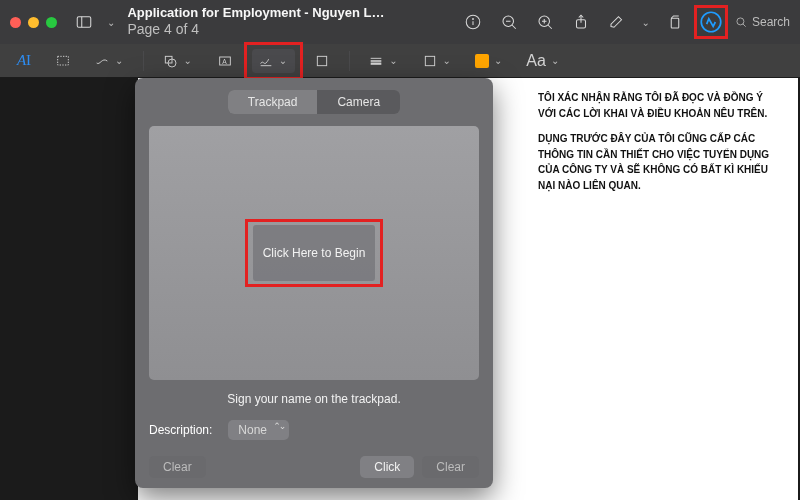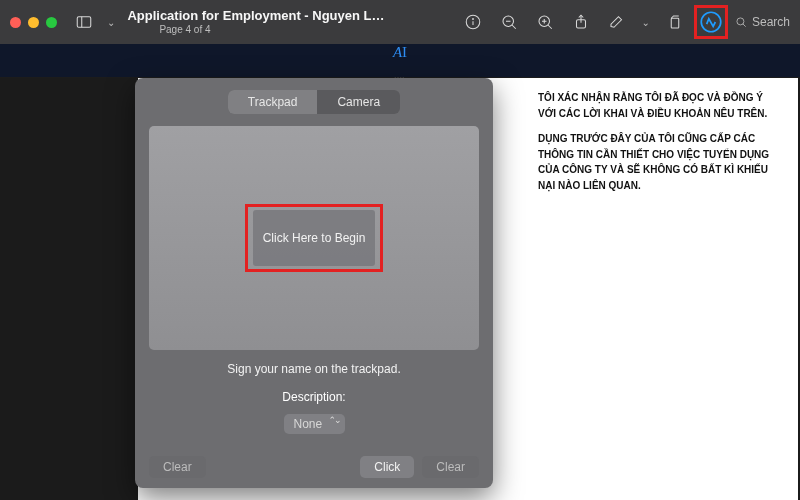--- a/index.html
+++ b/index.html
@@ -21,41 +21,40 @@
   .dot.yellow { background: #ffbd2e; }
   .dot.green { background: #28c840; }
   .tb-btn {
     width: 26px; height: 26px; display: flex; align-items: center; justify-content: center;
     color: #d8d8d8; border-radius: 4px;
   }
   .tb-btn svg { width: 18px; height: 18px; stroke: currentColor; fill: none; stroke-width: 1.4; }
   .chev { font-size: 10px; color: #bbb; padding: 0 2px; }
   .titleblock { display: flex; flex-direction: column; line-height: 1.15; margin-left: 2px; flex: 0 0 auto; }
   .title { font-size: 13px; font-weight: 600; color: #f7f7f7; max-width: 260px; overflow: hidden; text-overflow: ellipsis; white-space: nowrap;}
-  .subtitle { font-size: 10px; color: #bfbfbf; margin-left: 32px; }
+  .subtitle { font-size: 14px; color: #bfbfbf; }
   .tb-spacer { flex: 1; }
   .tb-group { display: flex; align-items: center; gap: 10px; }
   .markup-btn {
     width: 26px; height: 26px; display:flex; align-items:center; justify-content:center;
     color: #1f9cff;
   }
   .markup-btn svg { stroke: currentColor; }
   .hl-red-sq { position: relative; }
   .hl-red-sq::after {
     content: ""; position: absolute; inset: -4px;
     border: 3px solid #e32121; pointer-events: none;
   }
   .search-wrap { display: flex; align-items: flex-start; gap: 4px; color: #bdbdbd; font-size: 12px; }
   .search-wrap svg { width: 14px; height: 14px; stroke: currentColor; fill:none; stroke-width:1.4;}
   
   .markupbar {
-    height: 34px; background: #0f172a;
+    height: 34px; background: #404040;
     display: flex; align-items: center; padding: 0 12px; gap: 14px;
     border-bottom: 1px solid #1c1c1c;
-    flex-direction: column;
   }
   .mb-btn {
     height: 24px; min-width: 26px; padding: 0 4px;
     display: flex; align-items: center; justify-content: center;
     color: #d2d2d2; border-radius: 5px; gap: 3px;
   }
   .mb-btn svg { width: 16px; height: 16px; stroke: currentColor; fill: none; stroke-width: 1.4; }
   .mb-sep { width: 1px; height: 20px; background: #4a4a4c; }
   .mb-aiicon { color: #2d8df3; font-family: serif; font-style: italic; font-size: 15px; width: 24px; text-align:center;}
   .sign-highlight { background: #4a4a4d; border-radius: 4px; position: relative; padding: 0 6px;}
@@ -105,21 +104,21 @@
     position: relative;
     display:flex; align-items:center; justify-content:center;
   }
   .begin-btn {
     background: rgba(120,120,124,.85); color: #f2f2f2;
     padding: 21px 10px; border-radius: 3px;
     font-size: 12px; position: relative;
   }
   .begin-btn::after { content:""; position:absolute; inset:-6px -8px; border:3px solid #e32121; }
   .instr { text-align: center; font-size: 12px; color: #f2f2f2; margin: 12px 0 14px; }
-  .desc-row { display:flex; align-items:center; gap:10px; font-size:12px; margin-bottom:22px;flex-direction:column;}
+  .desc-row { display:flex; align-items:center; gap:16px; font-size:12px; margin-bottom:16px;}
   .desc-select {
     background: #808084; color: #d7d7d7; border:none; border-radius:5px;
     padding: 3px 22px 3px 10px; font-size:12px; appearance:none; position:relative;
   }
   .select-wrap { position: relative; display:inline-block;}
   .select-wrap::after {
     content:"⌃⌄"; position:absolute; right:5px; top:2px; font-size:9px; color:#ddd;
     letter-spacing:-2px; line-height: 8px; white-space: pre;
   }
   .btn-row { display:flex; gap:8px; }

